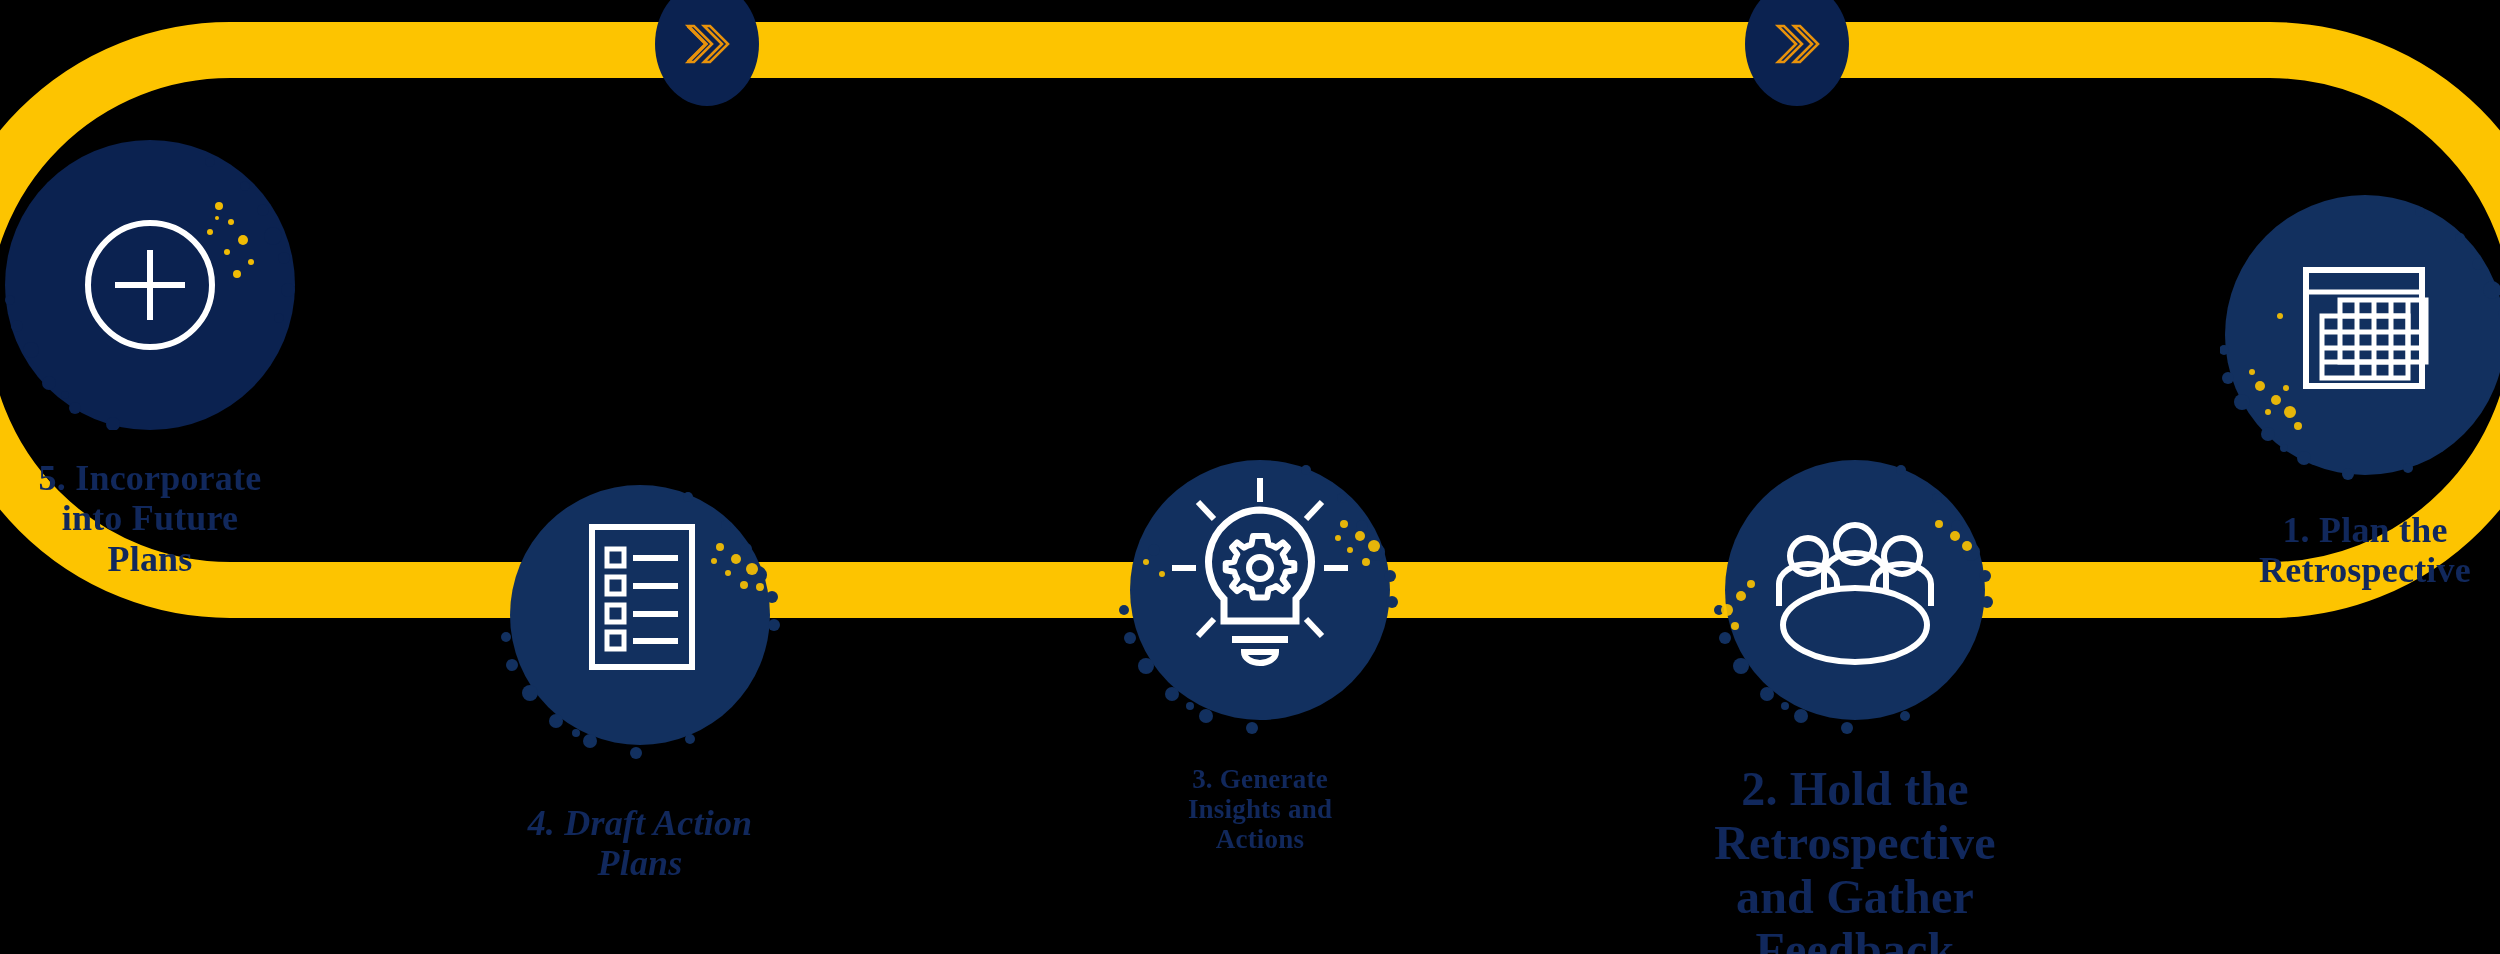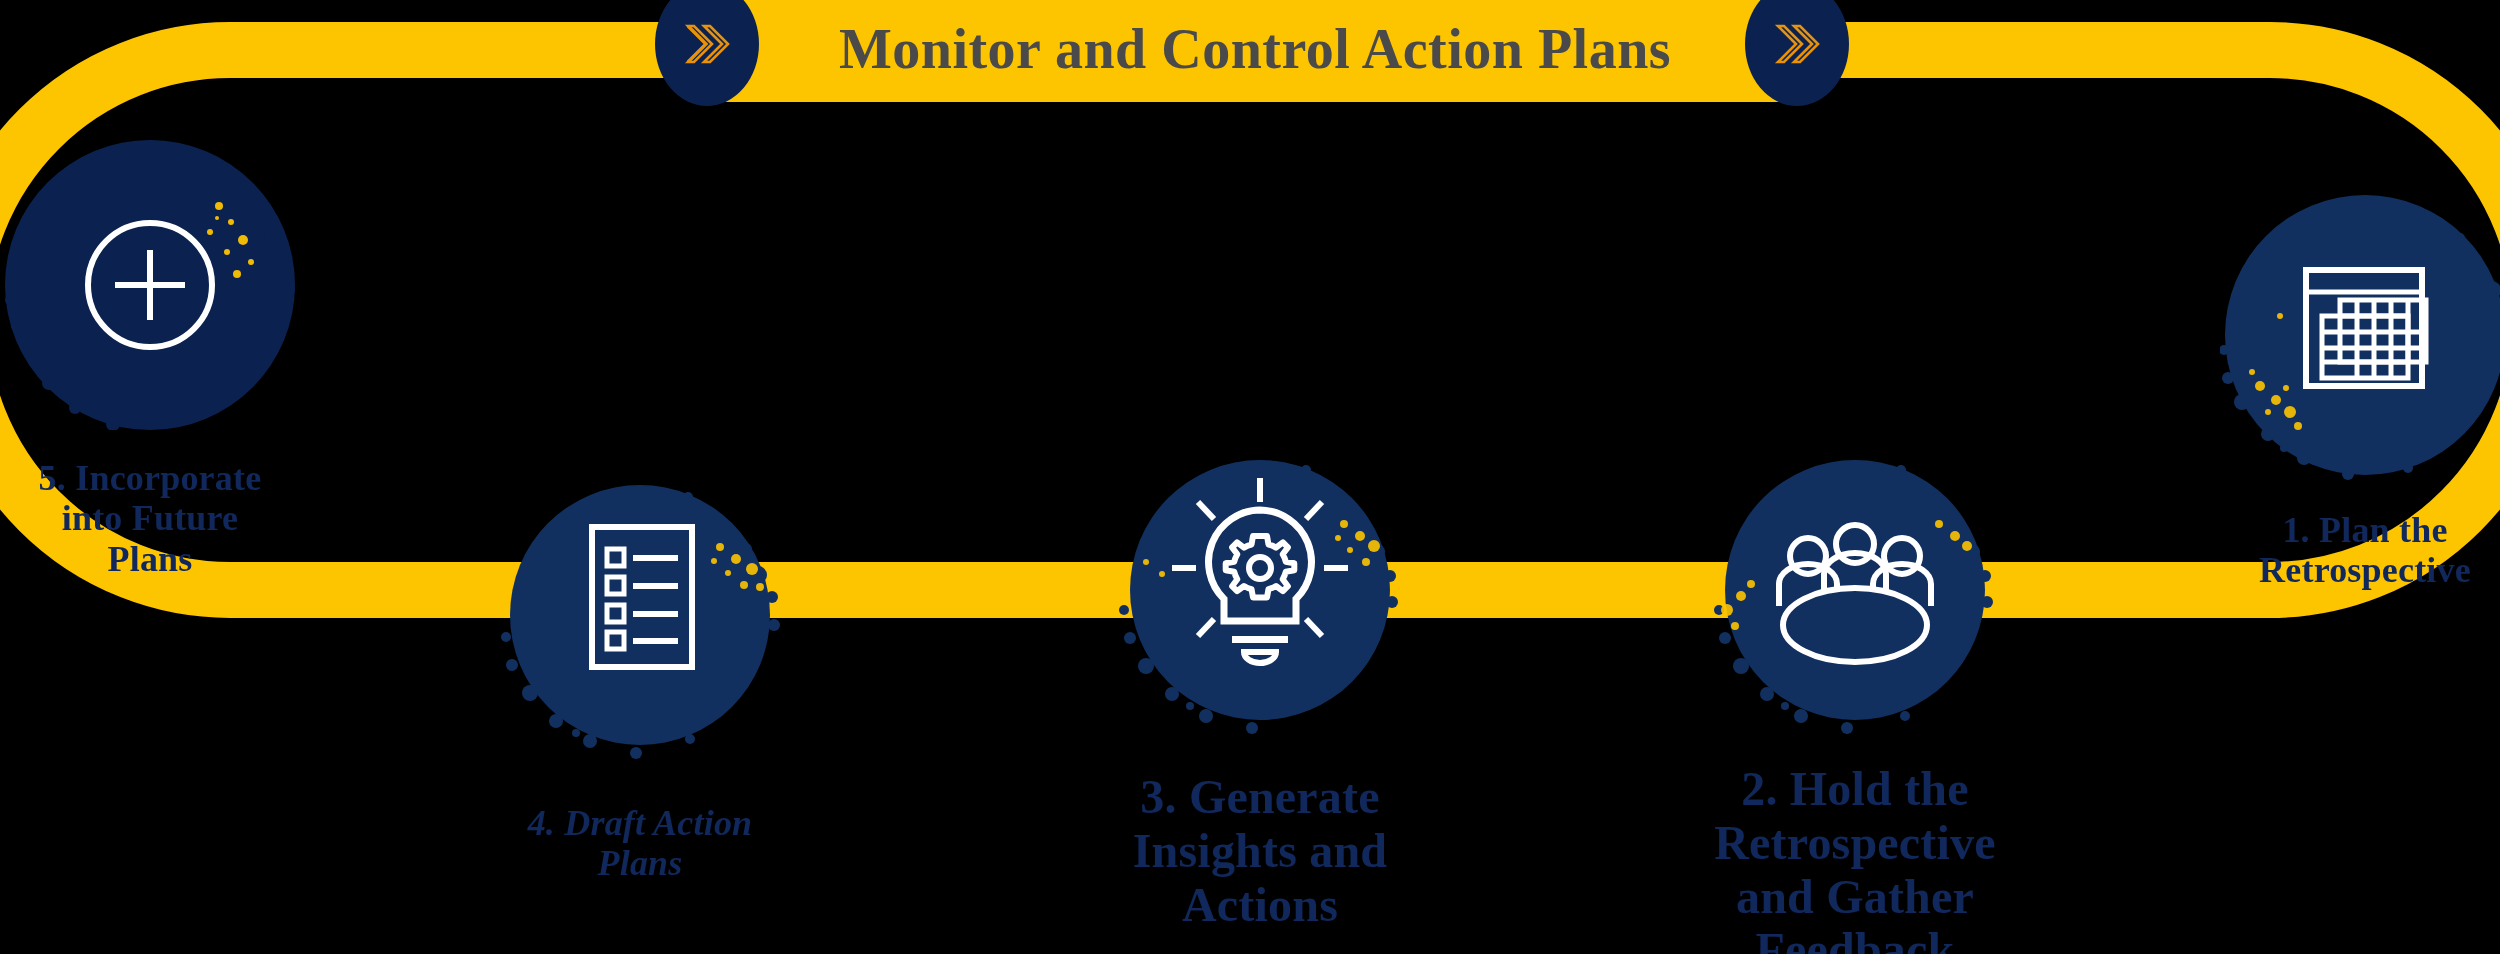--- a/index.html
+++ b/index.html
@@ -89,21 +89,21 @@
   #node-5 { left: 0px;    top: 140px; width: 300px; }
   #node-5 .node-disc { width: 290px; height: 290px; }
   #node-5 .node-label { font-size: 36px; margin-top: 28px; width: 300px; }
 
   #node-4 { left: 470px;  top: 465px; width: 340px; }
   #node-4 .node-disc { width: 300px; height: 300px; }
   #node-4 .node-label { font-size: 36px; margin-top: 38px; width: 340px; font-style: italic; }
 
   #node-3 { left: 1090px; top: 440px; width: 340px; }
   #node-3 .node-disc { width: 300px; height: 300px; }
-  #node-3 .node-label { font-size: 48px; margin-top: 30px; width: 340px; }
+  #node-3 .node-label { font-size: 27px; margin-top: 24px; width: 340px; }
 
   #node-2 { left: 1680px; top: 440px; width: 350px; }
   #node-2 .node-disc { width: 300px; height: 300px; }
   #node-2 .node-label { font-size: 48px; margin-top: 22px; width: 350px; }
 
   #node-1 { left: 2215px; top: 190px; width: 300px; }
   #node-1 .node-disc { width: 290px; height: 290px; }
   #node-1 .node-label { font-size: 36px; margin-top: 30px; width: 300px; }
 
   .icon-svg { display: block; }
@@ -122,23 +122,20 @@
     <g clip-path="url(#stageclip)">
 
       <path d="M 230 590
                L 2270 590
                A 250 250 0 0 0 2270 50
                L 230 50
                A 250 250 0 0 0 230 590 Z" fill="none" stroke="#FDC400" stroke-width="56" stroke-linecap="round"></path>
     </g>
   </svg>
 
-  <div class="banner">
-    <div class="banner-title">Monitor and Control Action Plans</div>
-  </div>
 
   <div class="chev-badge left">
     <svg width="58" height="58" viewBox="0 0 58 58" class="icon-svg">
       <path d="M10 11 L28 29 L10 47" fill="none" stroke="#E8920B" stroke-width="3.2" stroke-linejoin="miter" stroke-linecap="butt"></path>
       <path d="M10 11 L28 29 L10 47 L16 47 L34 29 L16 11 Z" fill="none" stroke="#E8920B" stroke-width="2.6"></path>
       <path d="M26 11 L44 29 L26 47 L32 47 L50 29 L32 11 Z" fill="none" stroke="#E8920B" stroke-width="2.6"></path>
     </svg>
   </div>
 
   <div class="chev-badge right">

